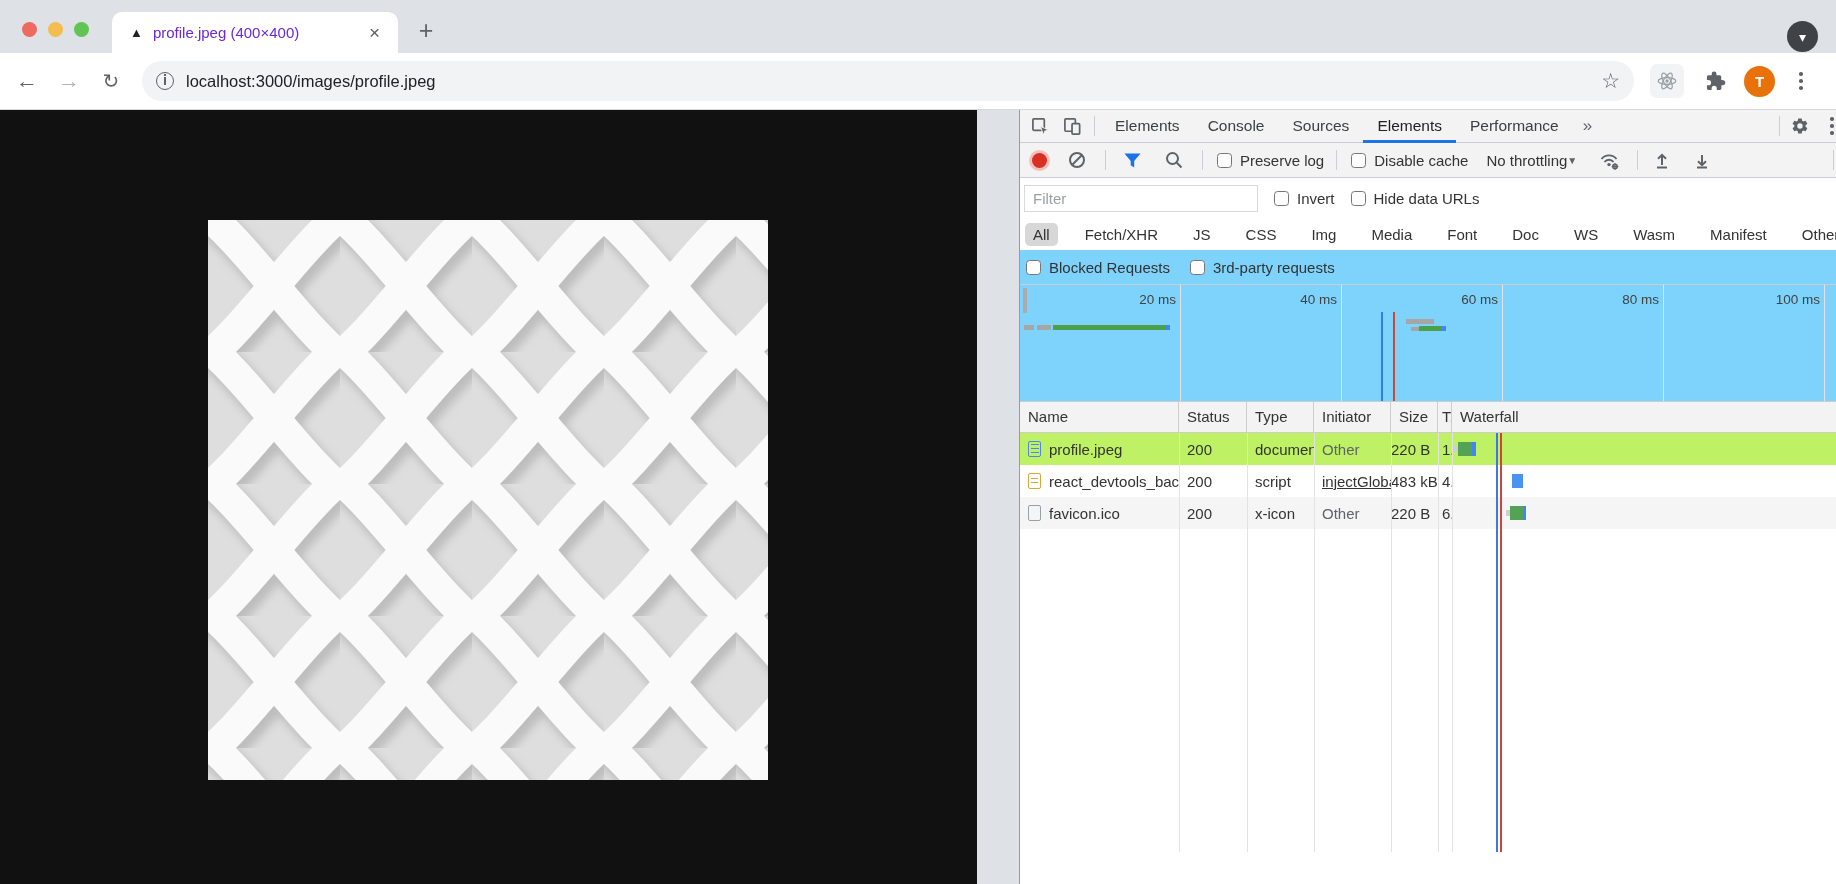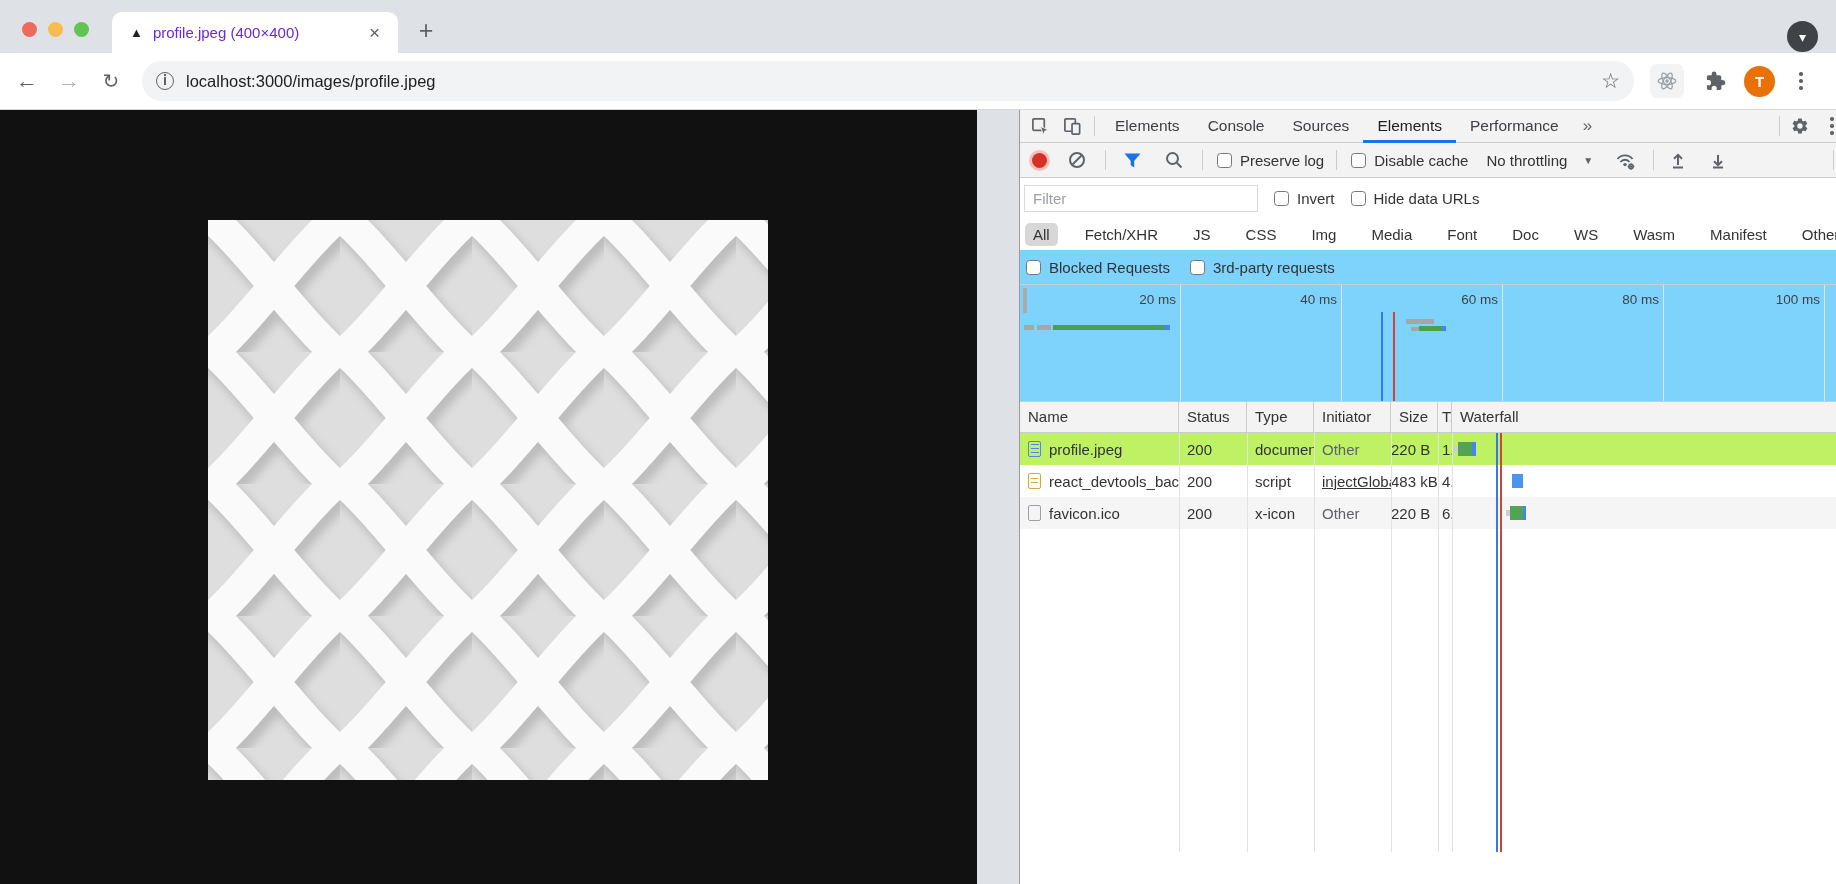--- a/index.html
+++ b/index.html
@@ -61,21 +61,21 @@
   .dt-tab.sel { color:#202124; border-bottom:3px solid #1a73e8; }
   .dt-more { font-size:17px; color:#5f6368; padding:0 10px; }
   .dt-tabbar-right { margin-left:auto; display:flex; align-items:center; gap:4px; padding-right:6px; }
   .dt-x { font-size:21px; color:#5f6368; padding:0 6px; }
 
   .dt-netbar { position:absolute; left:0; top:33px; width:100%; height:35px; background:#f3f3f3;
                border-bottom:1px solid #cacdd1; display:flex; align-items:center; }
   .rec-dot { width:15px; height:15px; border-radius:50%; background:#d93025; box-shadow:0 0 0 3px #f3c1bc; margin-left:12px; flex:none; }
   .cb { width:15px; height:15px; border:1.6px solid #767676; border-radius:3.5px; background:#fdfdfd; flex:none; }
   .cb-group { display:flex; align-items:center; gap:8px; white-space:nowrap; }
-  .throttle { display:flex; align-items:center; gap:16px; white-space:nowrap; color:#333; }
+  .throttle { display:flex; align-items:center; white-space:nowrap; color:#333; }
   .caret { font-size:10px; color:#5f6368; }
 
   .dt-filterrow { position:absolute; left:0; top:68px; width:100%; height:40px; background:#fff;
                   display:flex; align-items:center; }
   .filter-input { margin-left:4px; width:234px; height:27px; border:1px solid #d9d9d9; background:#fff;
                   font-size:15px; color:#333; padding:0 8px; font-family:"Liberation Sans",sans-serif; outline:none; }
   .filter-input::placeholder { color:#9aa0a6; }
 
   .dt-typerow { position:absolute; left:0; top:108px; width:100%; height:32px; background:#fff;
                 display:flex; align-items:center; }

